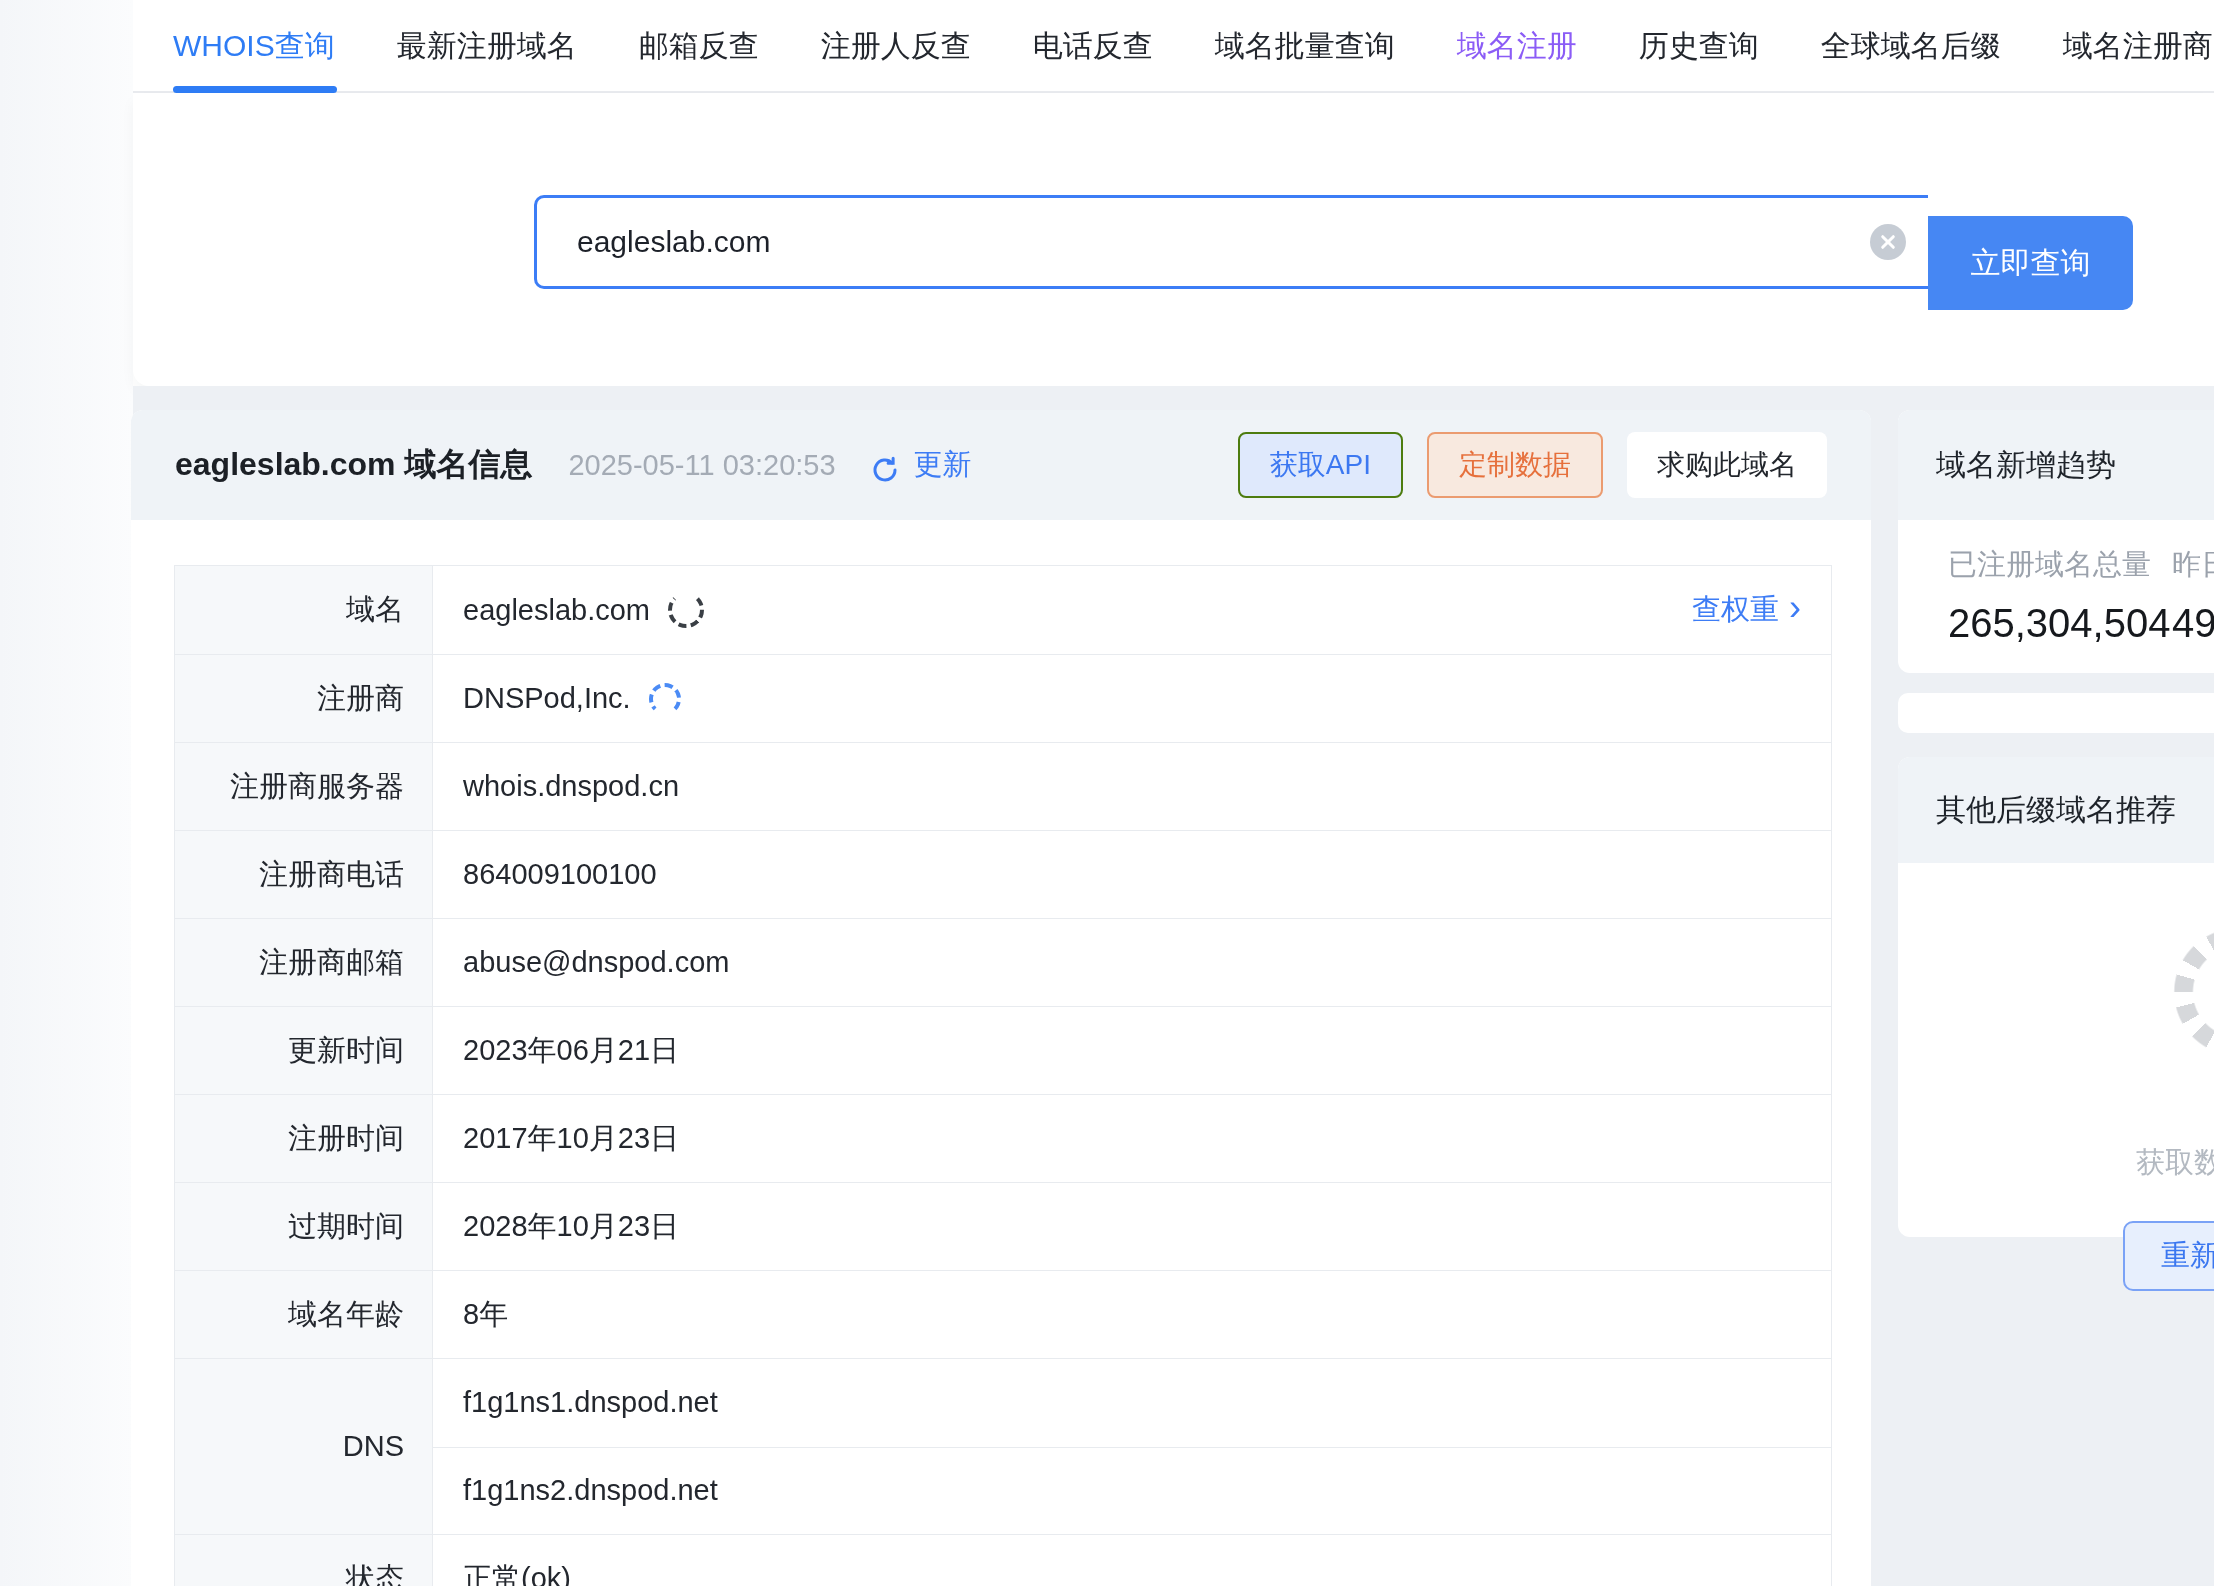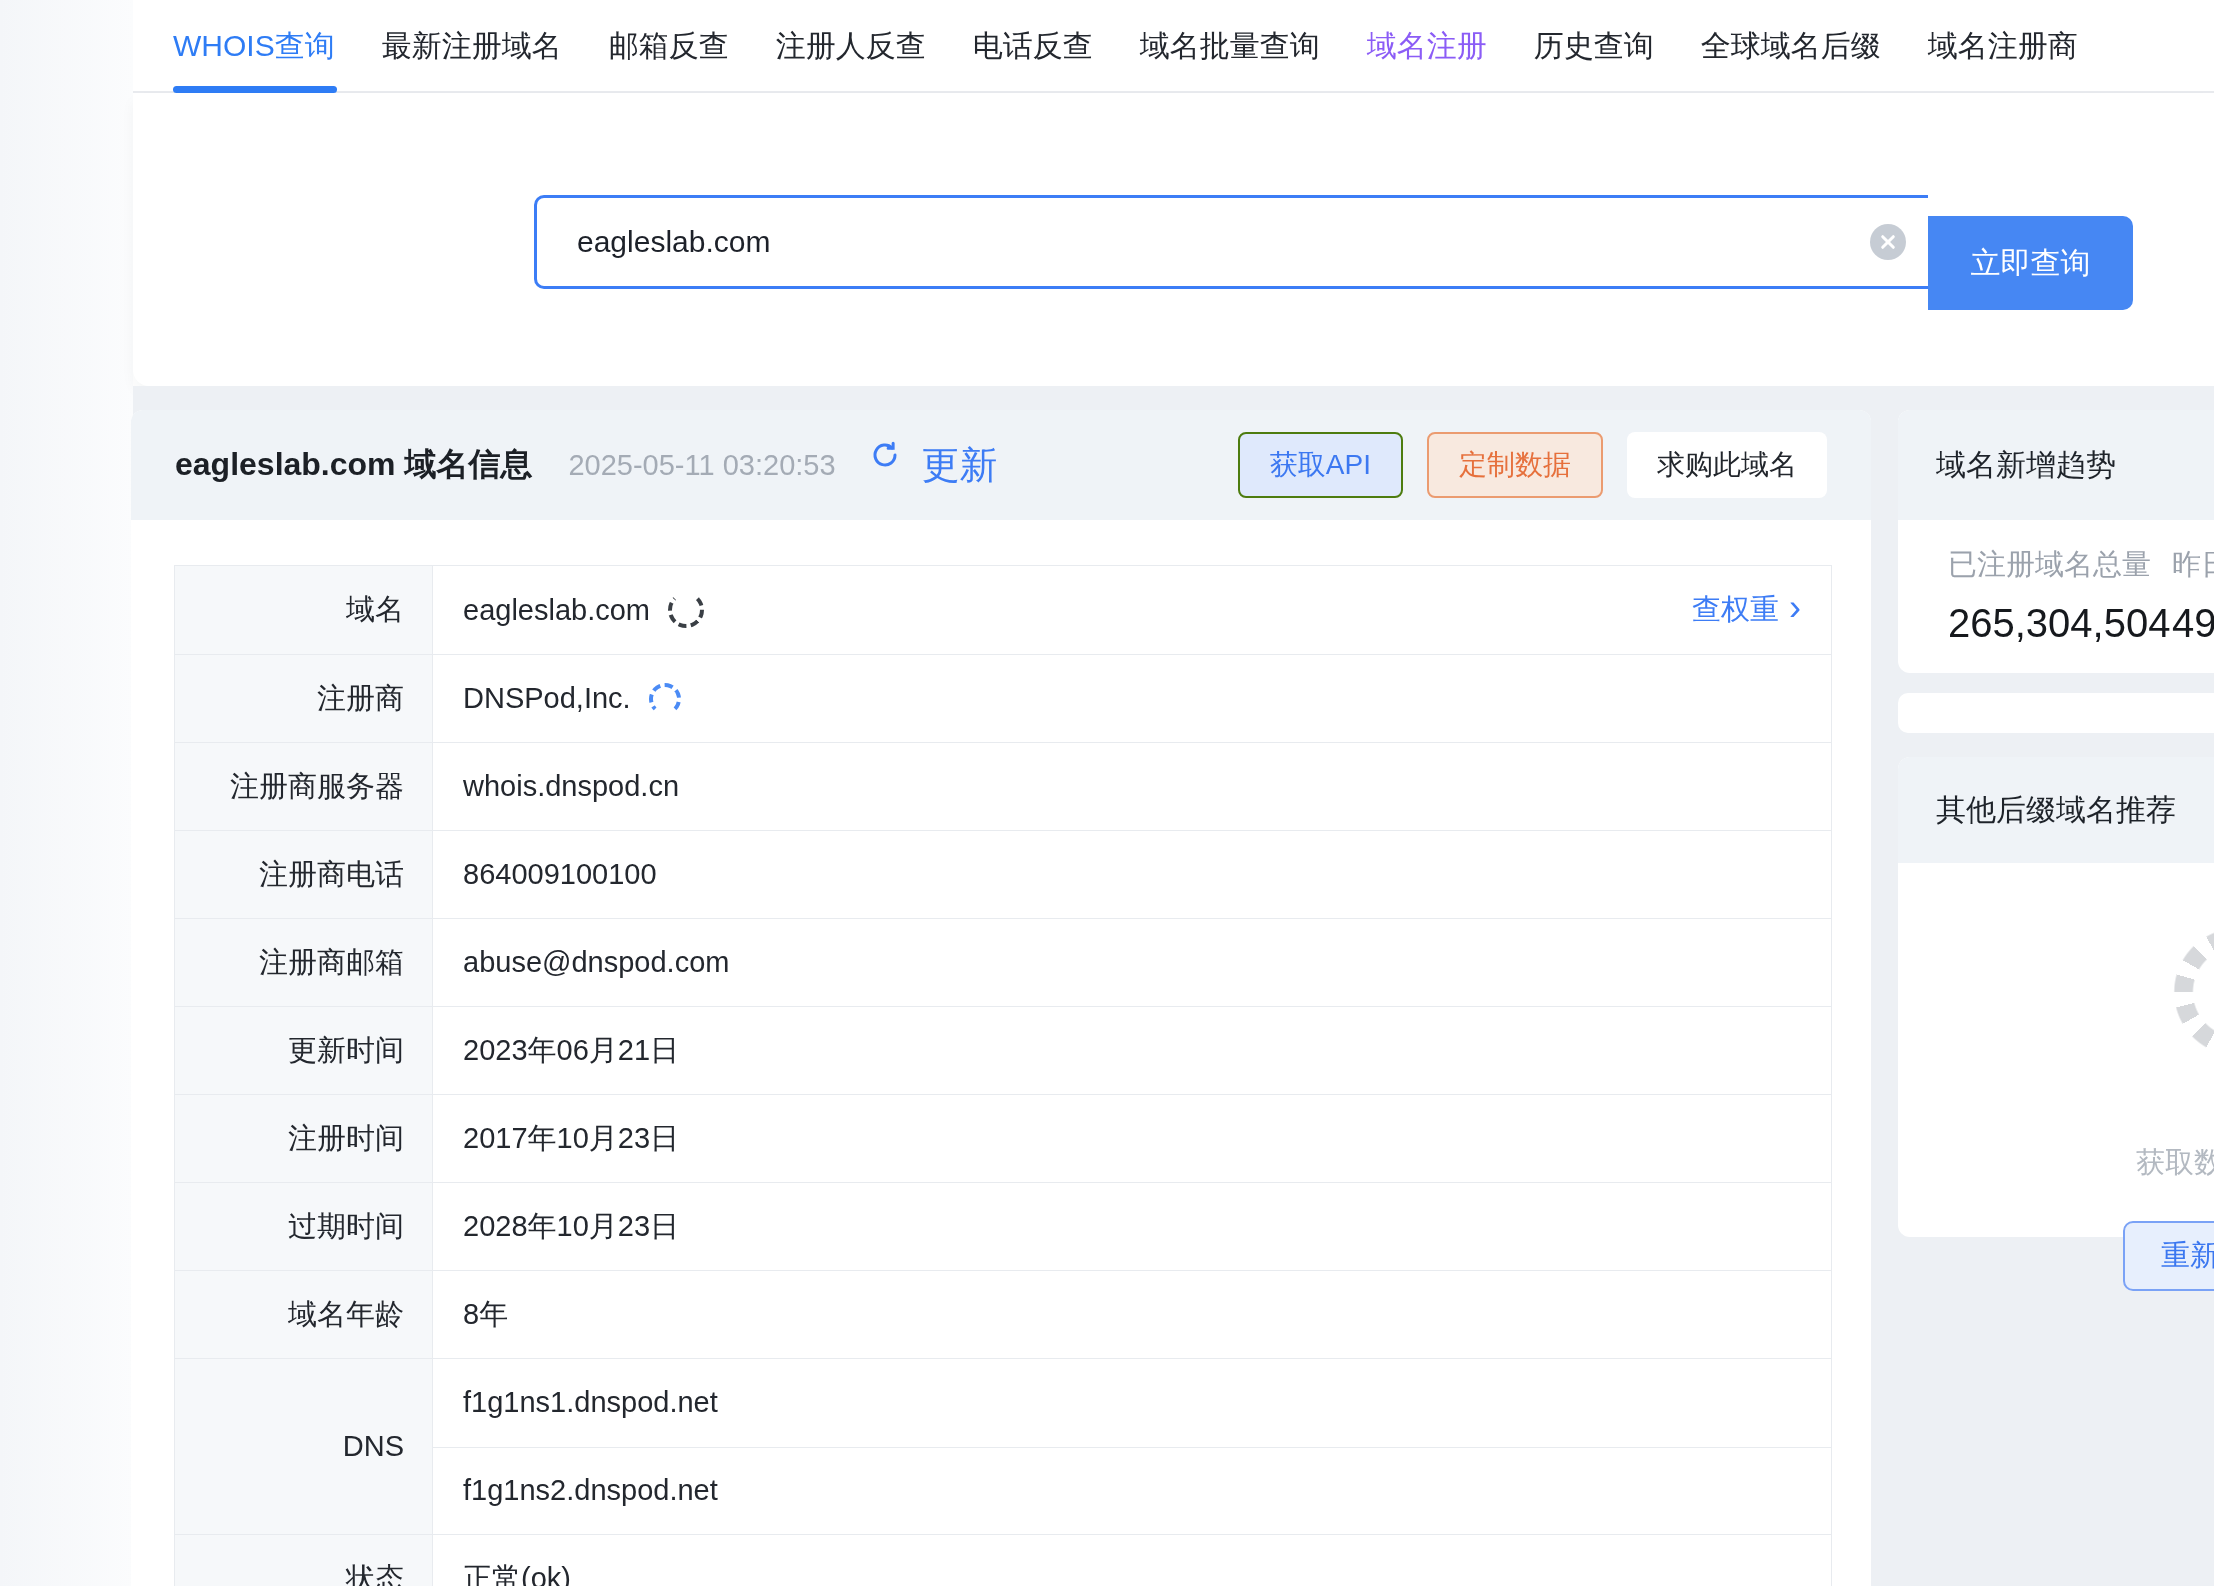--- a/index.html
+++ b/index.html
@@ -7,21 +7,21 @@
   body {
     position:relative; overflow:hidden; background:#ffffff;
     font-family:"Liberation Sans","DejaVu Sans",sans-serif;
     color:#23272e;
   }
   
   #left-strip { position:absolute; left:0; top:0; width:133px; height:1586px;
     background:linear-gradient(90deg,#f4f6f9 0%,#fbfcfd 100%); }
   
   #nav { position:absolute; left:133px; top:0; width:2081px; height:93px;
-    background:#fff; display:flex; align-items:center; padding-left:40px; gap:47px; }
+    background:#fff; display:flex; align-items:center; padding-left:40px; gap:62px; }
   .tab { font-size:30px; color:#23272e; white-space:nowrap; cursor:pointer; }
   .tab.active { color:#2e7cf5; }
   .tab.red { color:#8b5cf6; }
   #nav-divider { position:absolute; left:133px; top:91px; width:2081px; height:2px; background:#e8eaee; }
   #nav-underline { position:absolute; left:173px; top:86px; width:164px; height:7px;
     background:#2e7cf5; border-radius:4px; }
   
   #search-card { position:absolute; left:133px; top:93px; width:2081px; height:293px;
     background:#fff; border-radius:0 0 0 16px; box-shadow:0 8px 14px rgba(30,40,60,0.04); }
   #search-group { position:absolute; left:401px; top:102px; height:94px; display:flex; }
@@ -39,22 +39,22 @@
     border:none; border-radius:0 10px 10px 0; cursor:pointer; font-family:inherit;margin-top:21px; }
   
   #main-bg { position:absolute; left:133px; top:386px; width:2081px; height:1200px; background:#edf0f4; }
   
   #domain-card { position:absolute; left:131px; top:410px; width:1740px; height:1240px;
     background:#fff; border-radius:12px; }
   #card-header { height:110px; background:#eff3f7; border-radius:12px 12px 0 0;
     display:flex; align-items:center; padding:0 44px; }
   #info-title { font-size:32px; font-weight:bold; color:#1c2026; }
   #info-timestamp { font-size:29px; color:#a4abb5; margin-left:36px; }
-  #refresh-link { display:flex; align-items:flex-start; gap:22px; margin-left:34px;
-    color:#3d7cf5; font-size:38px; cursor:pointer; }
+  #refresh-link { display:flex; align-items:flex-end; gap:14px; margin-left:34px;
+    color:#3d7cf5; font-size:29px; cursor:pointer; }
   #header-actions { margin-left:auto; display:flex; gap:24px; align-items:center; }
   .hdr-btn { height:66px; padding:0 30px; font-size:28px; border-radius:8px;
     display:flex; align-items:center; cursor:pointer; white-space:nowrap; }
   #btn-get-api { background:#dfe9fc; border:2px solid #4d7c0f; color:#3c78f1; }
   #btn-custom-data { background:#f8e9df; border:2px solid #eb9b70; color:#e6703c; }
   #btn-buy-domain { background:#fff; border:none; color:#22262c; }
   
   #info-table { position:absolute; left:43px; top:155px; width:1658px;
     border:1px solid #e8ebef; }
   .row { display:flex; height:88px; }

